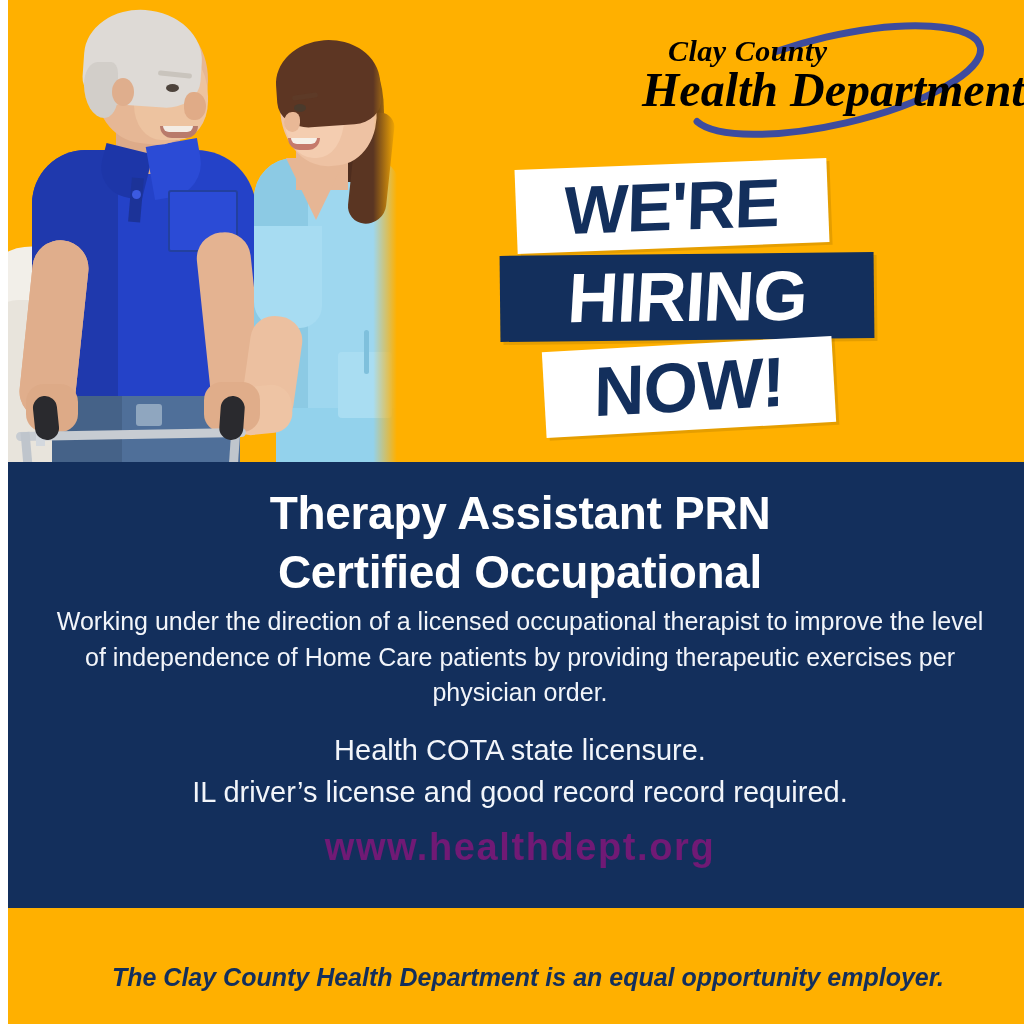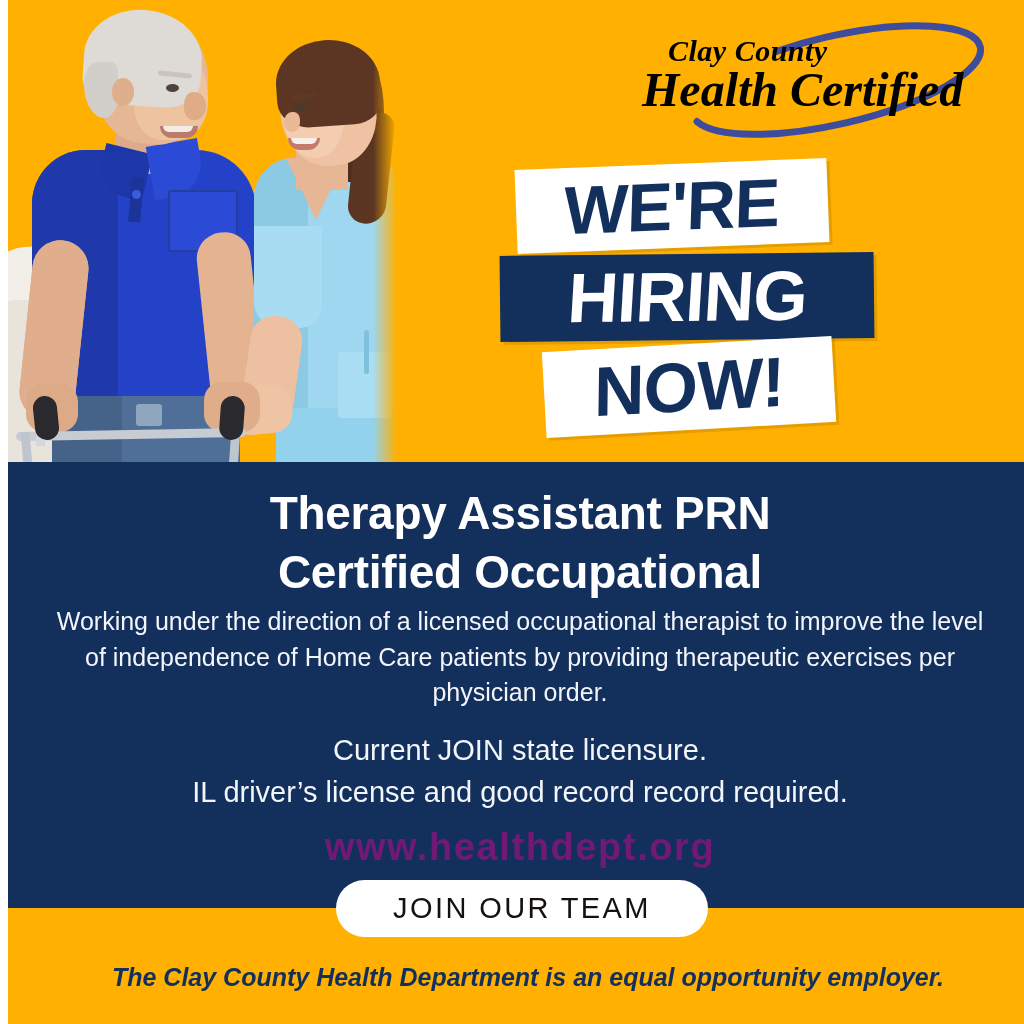--- a/index.html
+++ b/index.html
@@ -675,44 +675,43 @@
     <div class="walker-grip-r"></div>
 
     <div class="photo-fade"></div>
   </div>
 
   <div class="logo">
     <svg width="376" height="128" viewBox="0 0 376 128">
       <ellipse cx="196" cy="62" rx="148" ry="44" fill="none" stroke="#3E4C9E" stroke-width="7" transform="rotate(-13 196 62)" stroke-linecap="round" stroke-dasharray="410 120" stroke-dashoffset="96"></ellipse>
     </svg>
     <div class="logo-county">Clay County</div>
-    <div class="logo-dept">Health Certified</div>
+    <div class="logo-dept">Health Department</div>
   </div>
 
   <div class="banner banner-were">
     <span class="banner-were-txt">WE'RE</span>
   </div>
   <div class="banner banner-hiring">
     <span class="banner-hiring-txt">HIRING</span>
   </div>
   <div class="banner banner-now">
     <span class="banner-now-txt">NOW!</span>
   </div>
 
   <div class="job-title">
     <div>Therapy Assistant PRN</div>
     <div>Certified Occupational</div>
   </div>
 
   <div class="job-desc">Working under the direction of a licensed occupational therapist to improve the level of independence of Home Care patients by providing therapeutic exercises per physician order.</div>
 
   <div class="job-req">
-    <div>Current JOIN state licensure.</div>
+    <div>Health COTA state licensure.</div>
     <div>IL driver’s license and good record record required.</div>
   </div>
 
   <div class="website">www.healthdept.org</div>
 
-  <button class="cta">JOIN OUR TEAM</button>
 
   <div class="footer-note">The Clay County Health Department is an equal opportunity employer.</div>
 
 </div>
 
 </body></html>

